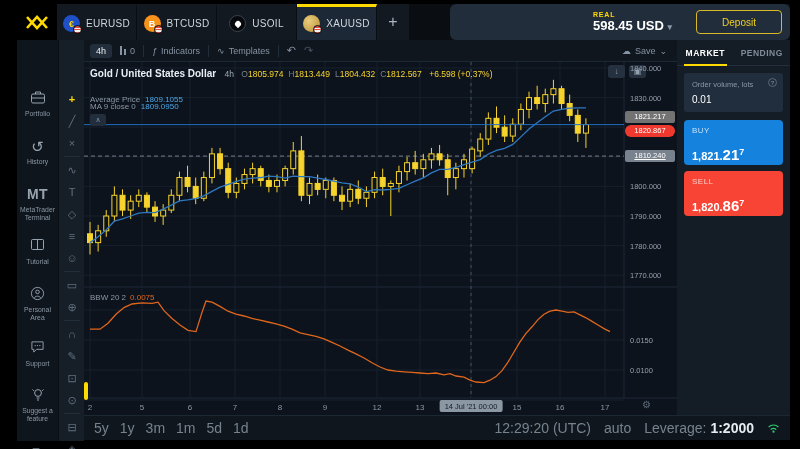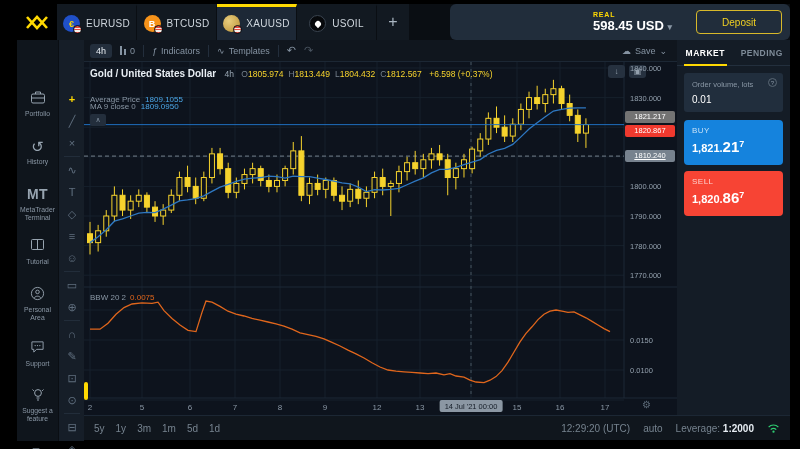--- a/index.html
+++ b/index.html
@@ -90,29 +90,29 @@
             letter-spacing:.5px; color:#7f8c99; position:relative; cursor:pointer; }
   .rp-tab.active { color:#fff; }
   .rp-tab.active::after { content:""; position:absolute; left:7px; right:7px; bottom:-1px; height:2px; background:#ffd902; }
   .rp-card { position:relative; margin:7px 7px 0 7px; background:#212e3d; border-radius:3px; padding:7px 8px; cursor:text; }
   .rp-card .cl { font-size:7.5px; color:#8a98a6; }
   .rp-card .cv { font-size:10px; color:#fff; margin-top:5px; }
   .help-dot { position:absolute; right:6px; top:5px; width:9px; height:9px; border:1px solid #5a6875; border-radius:50%;
               color:#8a98a6; font-size:6px; text-align:center; line-height:8px; cursor:pointer; }
   .trade-btn { margin:8px 7px 0 7px; height:45px; border-radius:4px; padding:6px 8px; cursor:pointer; }
   .trade-btn .tl { font-size:8px; color:rgba(255,255,255,.75); letter-spacing:.5px; }
-  .trade-btn .tp { color:#fff; font-weight:bold; font-size:11px; margin-top:3px; }
+  .trade-btn .tp { color:#fff; font-weight:bold; font-size:11px; margin-top:11px; }
   .trade-btn .tp .big { font-size:15px; }
   .trade-btn .tp sup { font-size:9px; }
   .buy { background:#1583dd; }
   .sell { background:#f74434; margin-top:6px; }
 
   
   .bottom-bar { position:absolute; left:84px; top:415px; width:706px; height:25px; background:#10161d;
-                border-top:1px solid #1c2734; display:flex; align-items:center; font-size:10px; color:#76838f; }
+                border-top:1px solid #1c2734; display:flex; align-items:center; font-size:14px; color:#76838f; }
   .ranges { display:flex; gap:11px; padding-left:10px; }
   .ranges span { cursor:pointer; }
   .bb-right { margin-left:auto; display:flex; align-items:center; gap:13px; padding-right:10px; }
   .lev b { color:#e6ecf2; }
 </style>
 </head>
 <body>
 
 <div class="app">
 
@@ -131,34 +131,34 @@
         </span>
         <span class="tab-label">EURUSD</span>
       </div>
       <div class="tab">
         <span class="pair-icon">
           <span class="pair-base btc">B</span>
             <span class="usflag"></span>
         </span>
         <span class="tab-label">BTCUSD</span>
       </div>
-      <div class="tab active">
-        <span class="pair-icon">
-          <span class="pair-base xau"></span>
-            <span class="usflag"></span>
-        </span>
-        <span class="tab-label">XAUUSD</span>
-      </div>
       <div class="tab">
         <span class="pair-icon">
           <span class="pair-base oil">
               <span class="oil-drop"></span>
             </span>
         </span>
         <span class="tab-label">USOIL</span>
+      </div>
+      <div class="tab active">
+        <span class="pair-icon">
+          <span class="pair-base xau"></span>
+            <span class="usflag"></span>
+        </span>
+        <span class="tab-label">XAUUSD</span>
       </div>
       <div class="newtab">+</div>
     </div>
     <div class="top-right-panel">
       <div class="balance-block">
         <div class="acct-type">REAL</div>
         <div class="balance-row"><span>598.45 USD</span>
           <span class="balance-caret">▾</span></div>
       </div>
       <div class="deposit-btn">Deposit</div>
@@ -467,21 +467,21 @@
     </div>
 
     <div id="price-axis">
         <span class="pal" style="top: 2px;">1840.000</span>
         <span class="pal" style="top: 31.6px;">1830.000</span>
         <span class="pal" style="top: 120.4px;">1800.000</span>
         <span class="pal" style="top: 150px;">1790.000</span>
         <span class="pal" style="top: 179.6px;">1780.000</span>
         <span class="pal" style="top: 209.2px;">1770.000</span>
         <div class="tag" style="background: #737373; top: 48.5977px; text-align: center;">1821.217</div>
-        <div class="tag" style="background: rgb(240, 57, 46); top: 62.6337px;">1820.867</div>
+        <div class="tag" style="background: rgb(240, 57, 46); top: 62.6337px; border-radius: 6px;">1820.867</div>
         <div class="tag" style="background: rgb(119, 130, 142); top: 88.0896px; text-decoration: underline;">1810.240</div>
         <span class="pal" style="top: 244px; padding-left: 48px;">0.0200</span>
         <span class="pal" style="top: 274px;">0.0150</span>
         <span class="pal" style="top: 304px;">0.0100</span>
       </div>
     <div id="time-axis">
         <span class="tal" style="left: 6px;">2</span>
         <span class="tal" style="left: 58px;">5</span>
         <span class="tal" style="left: 106px;">6</span>
         <span class="tal" style="left: 151px;">7</span>

